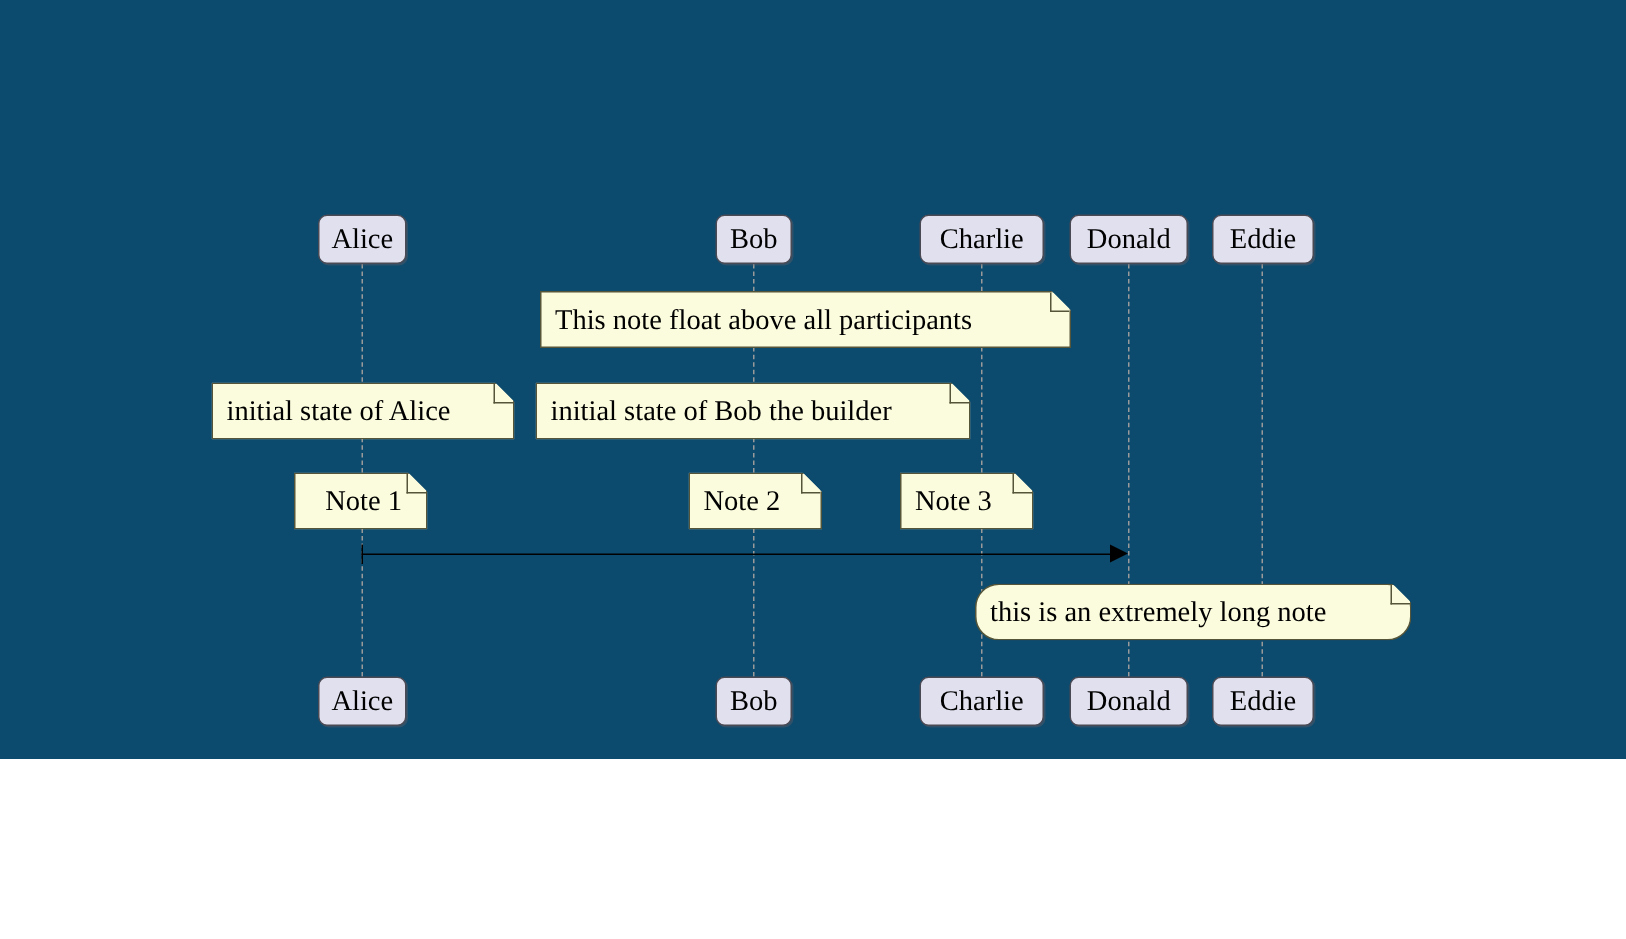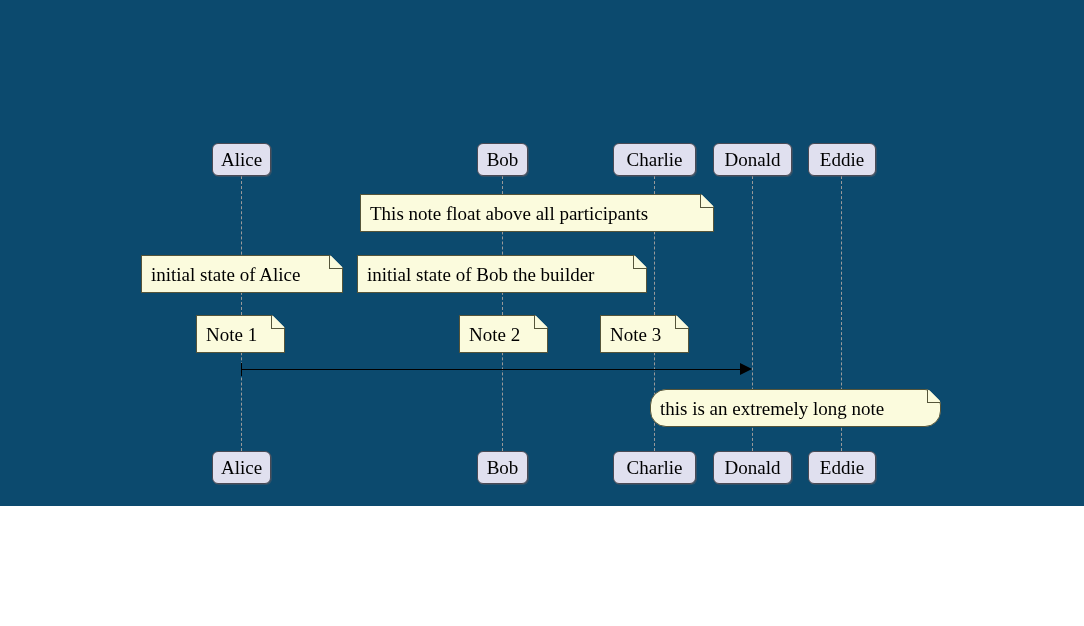--- a/index.html
+++ b/index.html
@@ -139,21 +139,21 @@
   <div class="note" style="left:357px; top:255px; width:290px;">
     <span class="note-text">initial state of Bob the builder</span>
     <span class="fold"></span>
   </div>
 
   <div class="note" style="left:141px; top:255px; width:202px;">
     <span class="note-text">initial state of Alice</span>
     <span class="fold"></span>
   </div>
 
-  <div class="note" style="left:196px; top:315px; width:89px;">
+  <div class="note" style="left:196px; top:315px; width:89px;justify-content:flex-end;">
     <span class="note-text">Note 1</span>
     <span class="fold"></span>
   </div>
 
   <div class="note" style="left:459px; top:315px; width:89px;text-align:center;">
     <span class="note-text">Note 2</span>
     <span class="fold"></span>
   </div>
 
   <div class="note" style="left:600px; top:315px; width:89px;">

